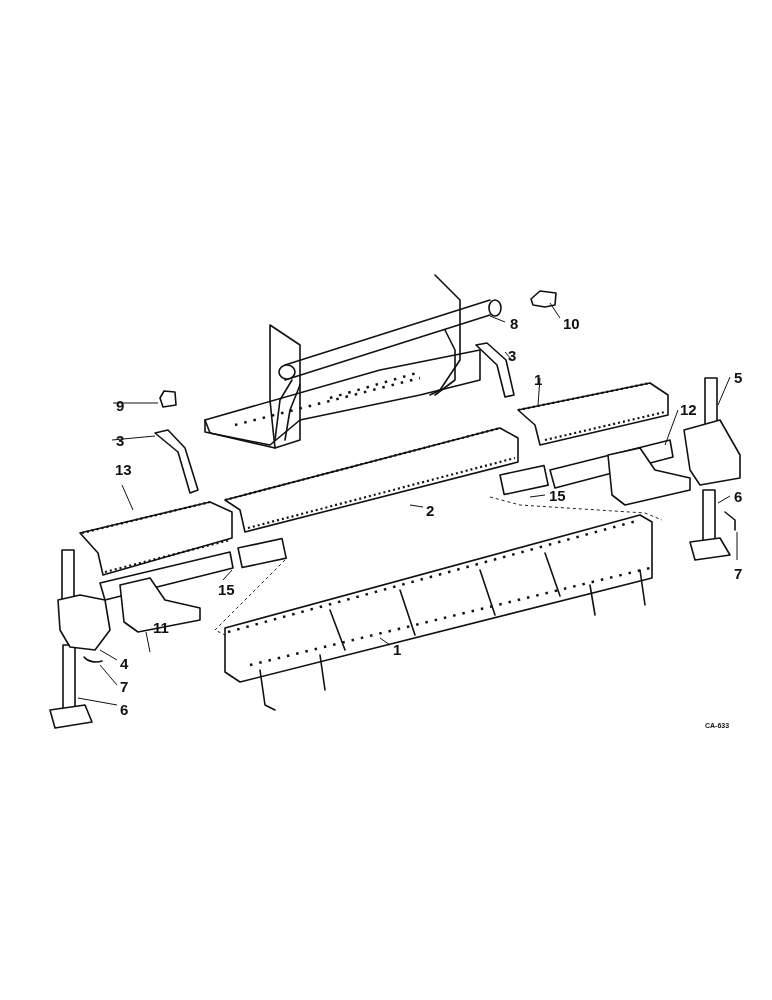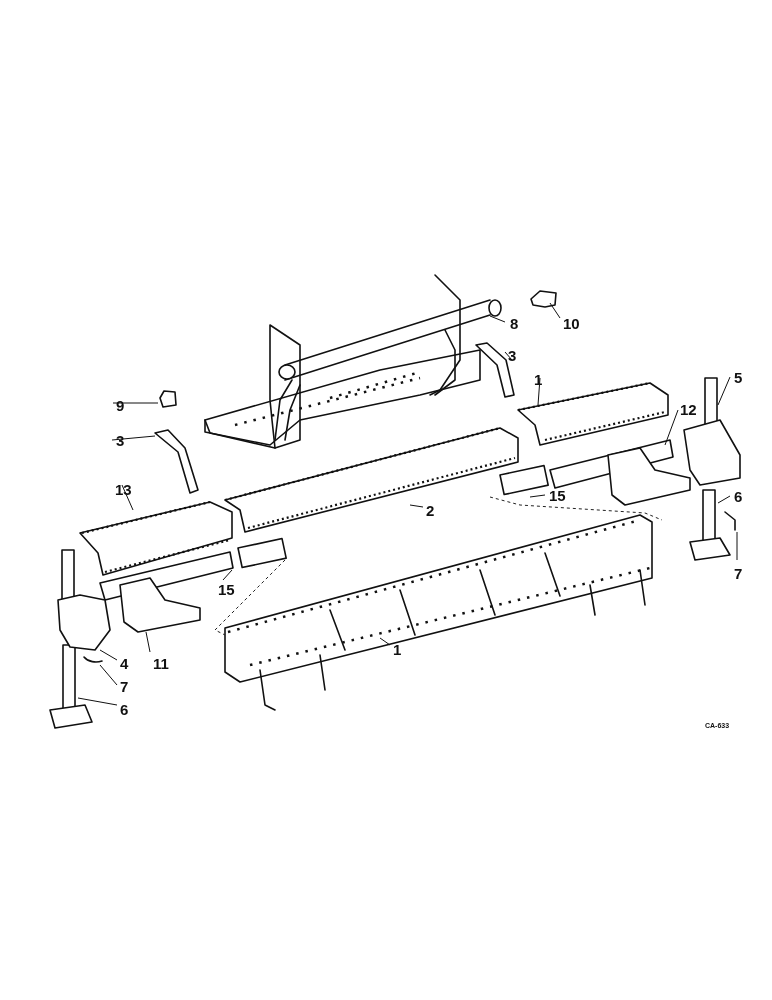--- a/index.html
+++ b/index.html
@@ -140,20 +140,20 @@
 <span class="lbl" style="left:116px;top:433px">3</span>
 <span class="lbl" style="left:120px;top:656px">4</span>
 <span class="lbl" style="left:734px;top:370px">5</span>
 <span class="lbl" style="left:734px;top:489px">6</span>
 <span class="lbl" style="left:120px;top:702px">6</span>
 <span class="lbl" style="left:734px;top:566px">7</span>
 <span class="lbl" style="left:120px;top:679px">7</span>
 <span class="lbl" style="left:510px;top:316px">8</span>
 <span class="lbl" style="left:116px;top:398px">9</span>
 <span class="lbl" style="left:563px;top:316px">10</span>
-<span class="lbl" style="left:153px;top:656px">11</span>
+<span class="lbl" style="left:153px;top:620px">11</span>
 <span class="lbl" style="left:680px;top:402px">12</span>
-<span class="lbl" style="left:115px;top:482px">13</span>
+<span class="lbl" style="left:115px;top:462px">13</span>
 <span class="lbl" style="left:534px;top:372px">1</span>
 <span class="lbl" style="left:549px;top:488px">15</span>
 <span class="lbl" style="left:218px;top:582px">15</span>
 
 <span class="code" style="left:705px;top:722px">CA-633</span>
 
 </body></html>

